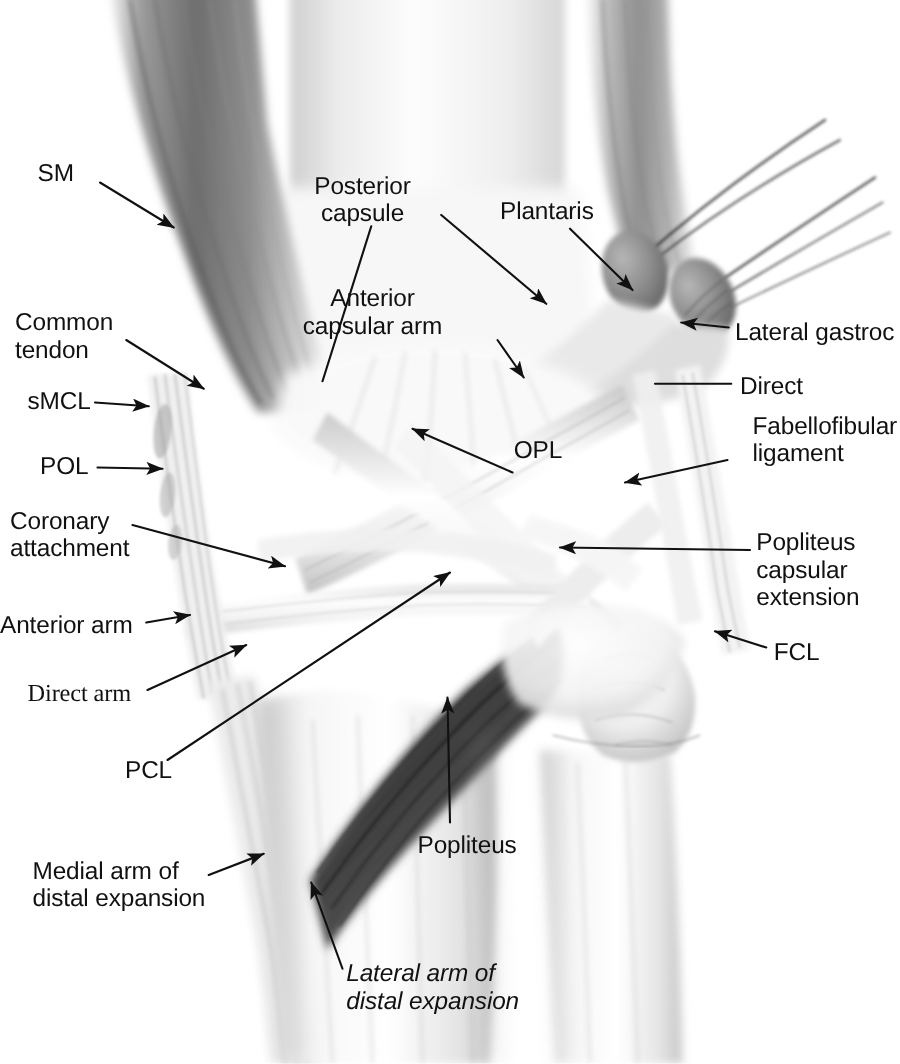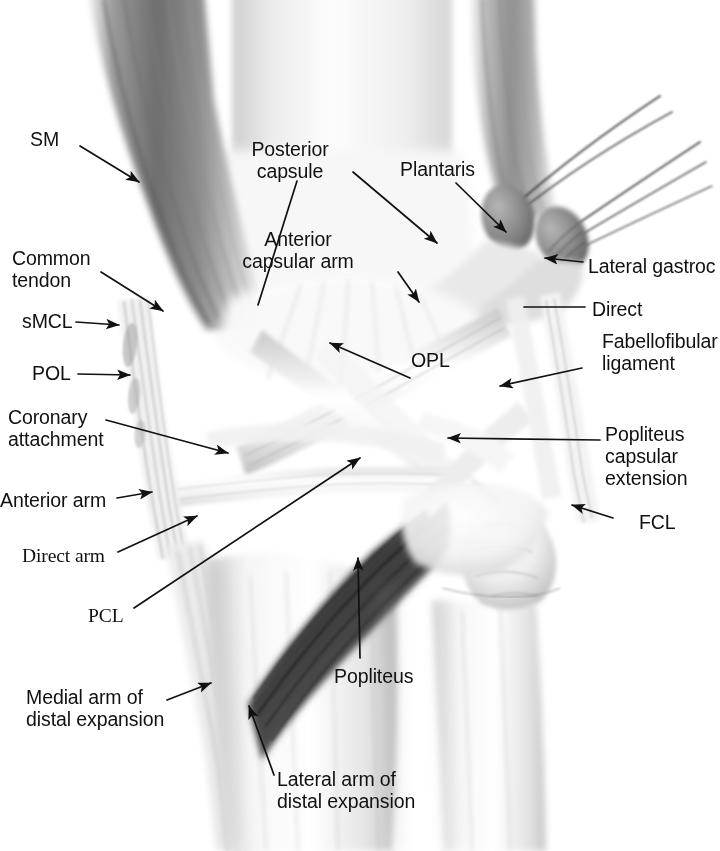--- a/index.html
+++ b/index.html
@@ -340,35 +340,35 @@
   <div id="label-layer">
       <div class="lbl rt" style="left: 30px; top: 128px;">SM</div>
       <div class="lbl rt" style="left: 12px; top: 247px;">Common
 tendon</div>
       <div class="lbl rt" style="left: 22px; top: 310px;">sMCL</div>
       <div class="lbl rt" style="left: 32px; top: 362px;">POL</div>
       <div class="lbl rt" style="left: 8px; top: 406px;">Coronary
 attachment</div>
       <div class="lbl rt" style="left: 0px; top: 489px;">Anterior arm</div>
       <div class="lbl rt" style="left: 22px; top: 545px; font-family: Liberation Serif, serif;">Direct arm</div>
-      <div class="lbl rt" style="left: 88px; top: 605px; font-family: Liberation Serif, serif;">PCL</div>
+      <div class="lbl rt" style="left: 100px; top: 605px;">PCL</div>
       <div class="lbl rt" style="left: 26px; top: 686px;">Medial arm of
 distal expansion</div>
       <div class="lbl ctr" style="left: 210px; top: 138px; width: 160px;">Posterior
 capsule</div>
       <div class="lbl ctr" style="left: 218px; top: 228px; width: 160px;">Anterior
 capsular arm</div>
       <div class="lbl rt" style="left: 400px; top: 158px;">Plantaris</div>
       <div class="lbl rt" style="left: 411px; top: 349px; text-align: center;">OPL</div>
       <div class="lbl rt" style="left: 334px; top: 665px;">Popliteus</div>
-      <div class="lbl rt" style="left: 277px; top: 768px;">Lateral arm of
+      <div class="lbl rt" style="left: 277px; top: 768px; font-style: italic;">Lateral arm of
 distal expansion</div>
       <div class="lbl rt" style="left: 588px; top: 255px;">Lateral gastroc</div>
       <div class="lbl rt" style="left: 592px; top: 298px;">Direct</div>
       <div class="lbl rt" style="left: 590px; top: 330px; margin-left: 12px;">Fabellofibular
 ligament</div>
       <div class="lbl rt" style="left: 605px; top: 423px;">Popliteus
 capsular
 extension</div>
-      <div class="lbl rt" style="left: 619px; top: 511px; margin-left: 20px;">FCL</div>
+      <div class="lbl rt" style="left: 619px; top: 511px;">FCL</div>
     </div>
 
 </div>
 
 </body></html>

